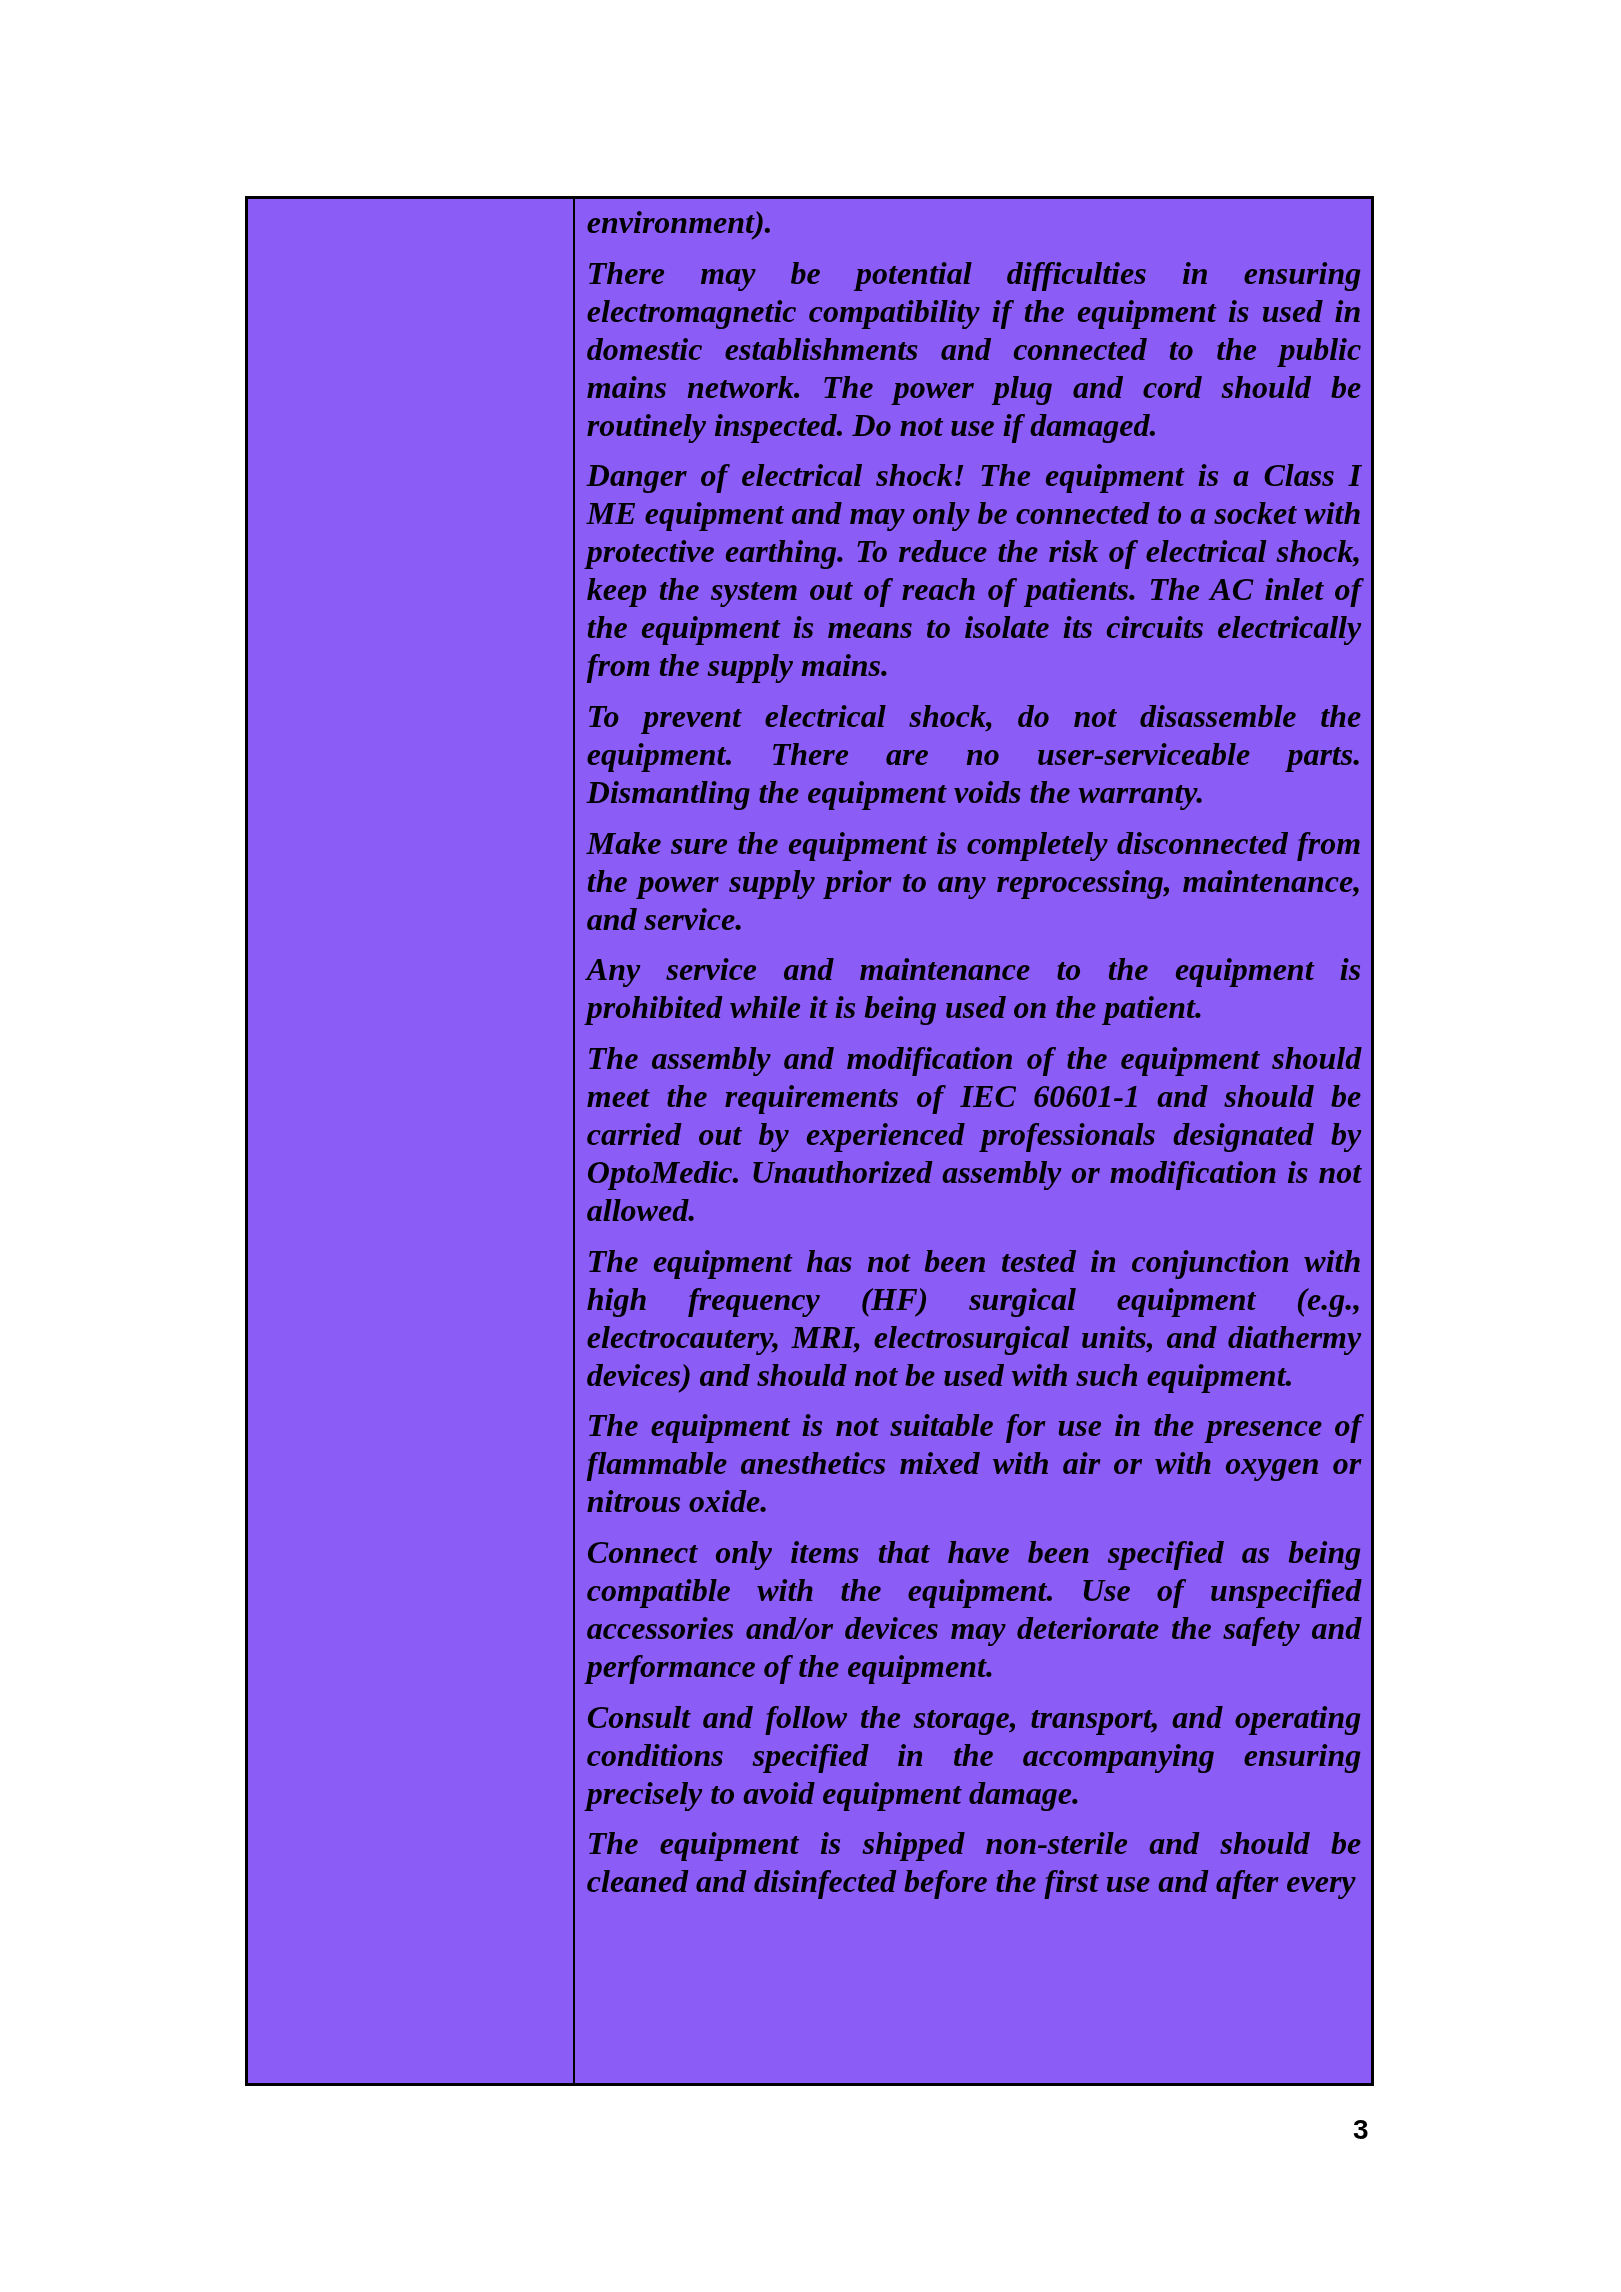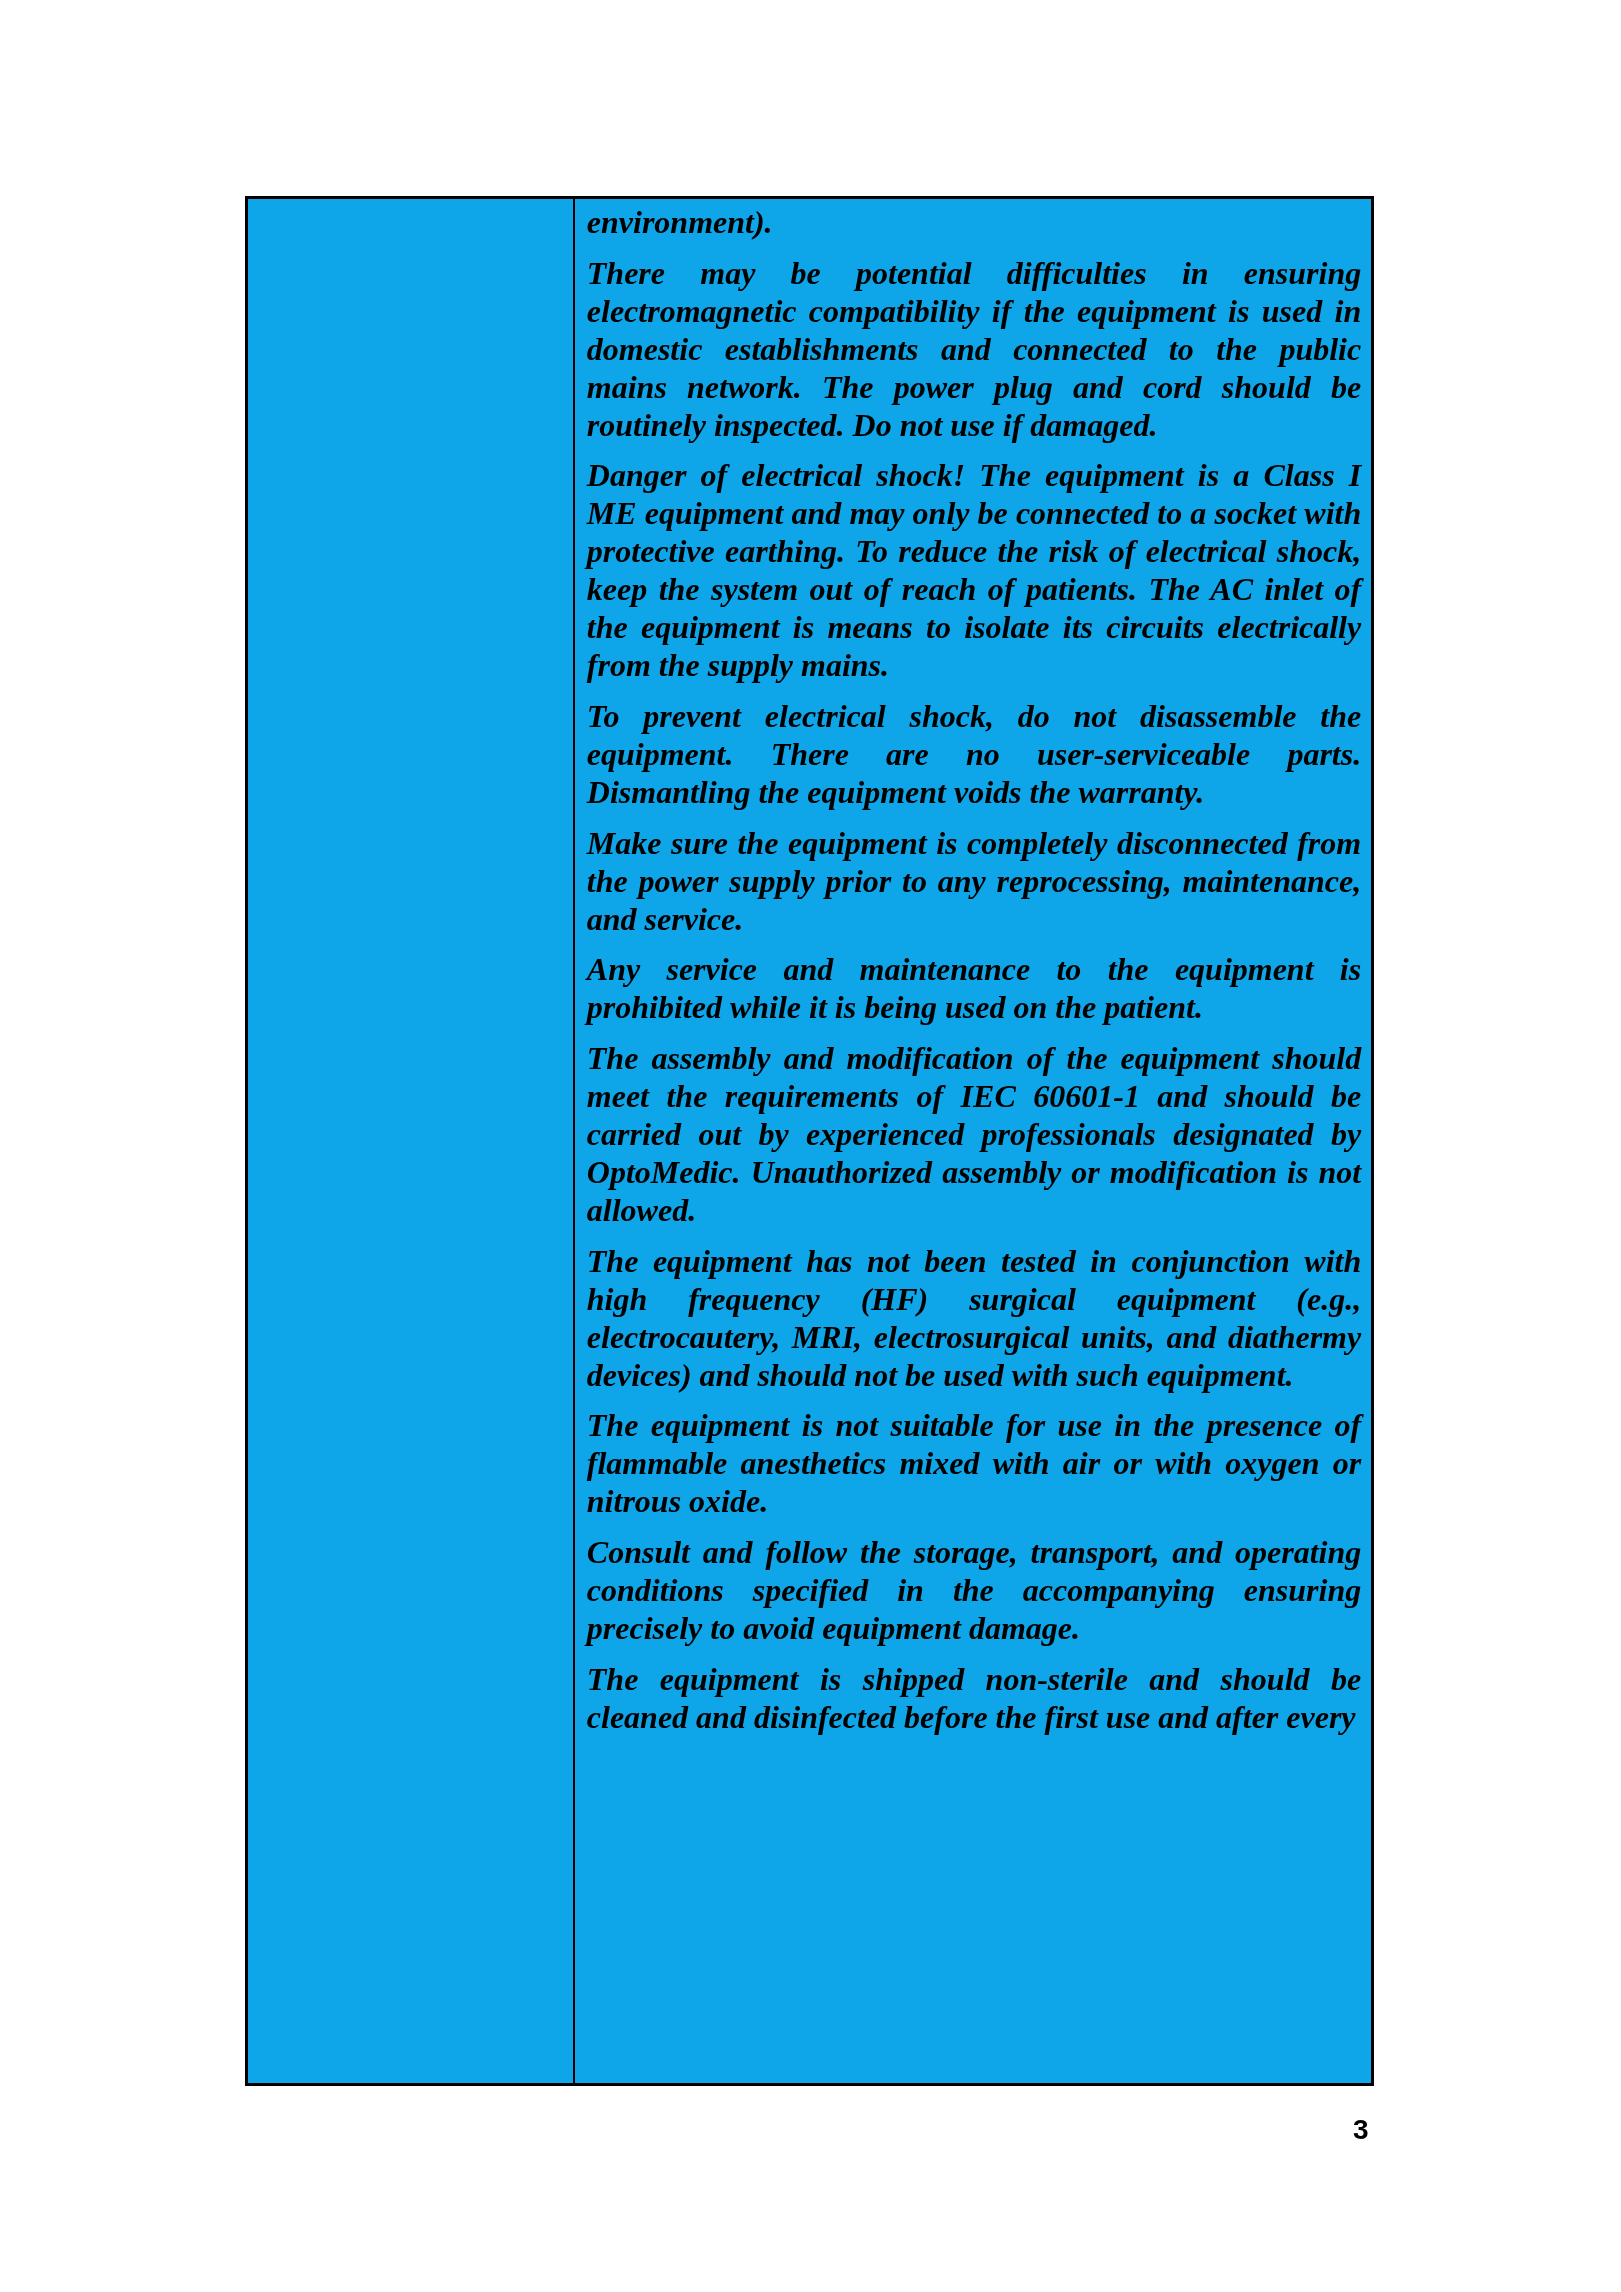--- a/index.html
+++ b/index.html
@@ -14,21 +14,21 @@
     font-family: "Liberation Serif", serif;
   }
   .doc-table {
     position: absolute;
     left: 245px;
     top: 196px;
     width: 1129px;
     height: 1890px;
     box-sizing: border-box;
     border: 3.9px solid #000000;
-    background: #0ea5e9;
+    background: #8b5cf6;
     display: flex;
     flex-direction: row;
   }
   .cell {
     box-sizing: border-box;
     height: 100%;
   }
   .cell-left {
     width: 327px;
     flex: none;
@@ -68,19 +68,20 @@
   <div class="cell cell-right">
       <p class="para">environment).</p>
       <p class="para">There may be potential difficulties in ensuring electromagnetic compatibility if the equipment is used in domestic establishments and connected to the public mains network. The power plug and cord should be routinely inspected. Do not use if damaged.</p>
       <p class="para">Danger of electrical shock! The equipment is a Class I ME equipment and may only be connected to a socket with protective earthing. To reduce the risk of electrical shock, keep the system out of reach of patients. The AC inlet of the equipment is means to isolate its circuits electrically from the supply mains.</p>
       <p class="para">To prevent electrical shock, do not disassemble the equipment. There are no user-serviceable parts. Dismantling the equipment voids the warranty.</p>
       <p class="para">Make sure the equipment is completely disconnected from the power supply prior to any reprocessing, maintenance, and service.</p>
       <p class="para">Any service and maintenance to the equipment is prohibited while it is being used on the patient.</p>
       <p class="para">The assembly and modification of the equipment should meet the requirements of IEC 60601-1 and should be carried out by experienced professionals designated by OptoMedic. Unauthorized assembly or modification is not allowed.</p>
       <p class="para">The equipment has not been tested in conjunction with high frequency (HF) surgical equipment (e.g., electrocautery, MRI, electrosurgical units, and diathermy devices) and should not be used with such equipment.</p>
       <p class="para">The equipment is not suitable for use in the presence of flammable anesthetics mixed with air or with oxygen or nitrous oxide.</p>
+      <p class="para">Connect only items that have been specified as being compatible with the equipment. Use of unspecified accessories and/or devices may deteriorate the safety and performance of the equipment.</p>
       <p class="para">Consult and follow the storage, transport, and operating conditions specified in the accompanying ensuring precisely to avoid equipment damage.</p>
       <p class="para">The equipment is shipped non-sterile and should be cleaned and disinfected before the first use and after every</p>
     </div>
 </div>
 
 <div class="page-number">3</div>
 
 
 </body></html>

